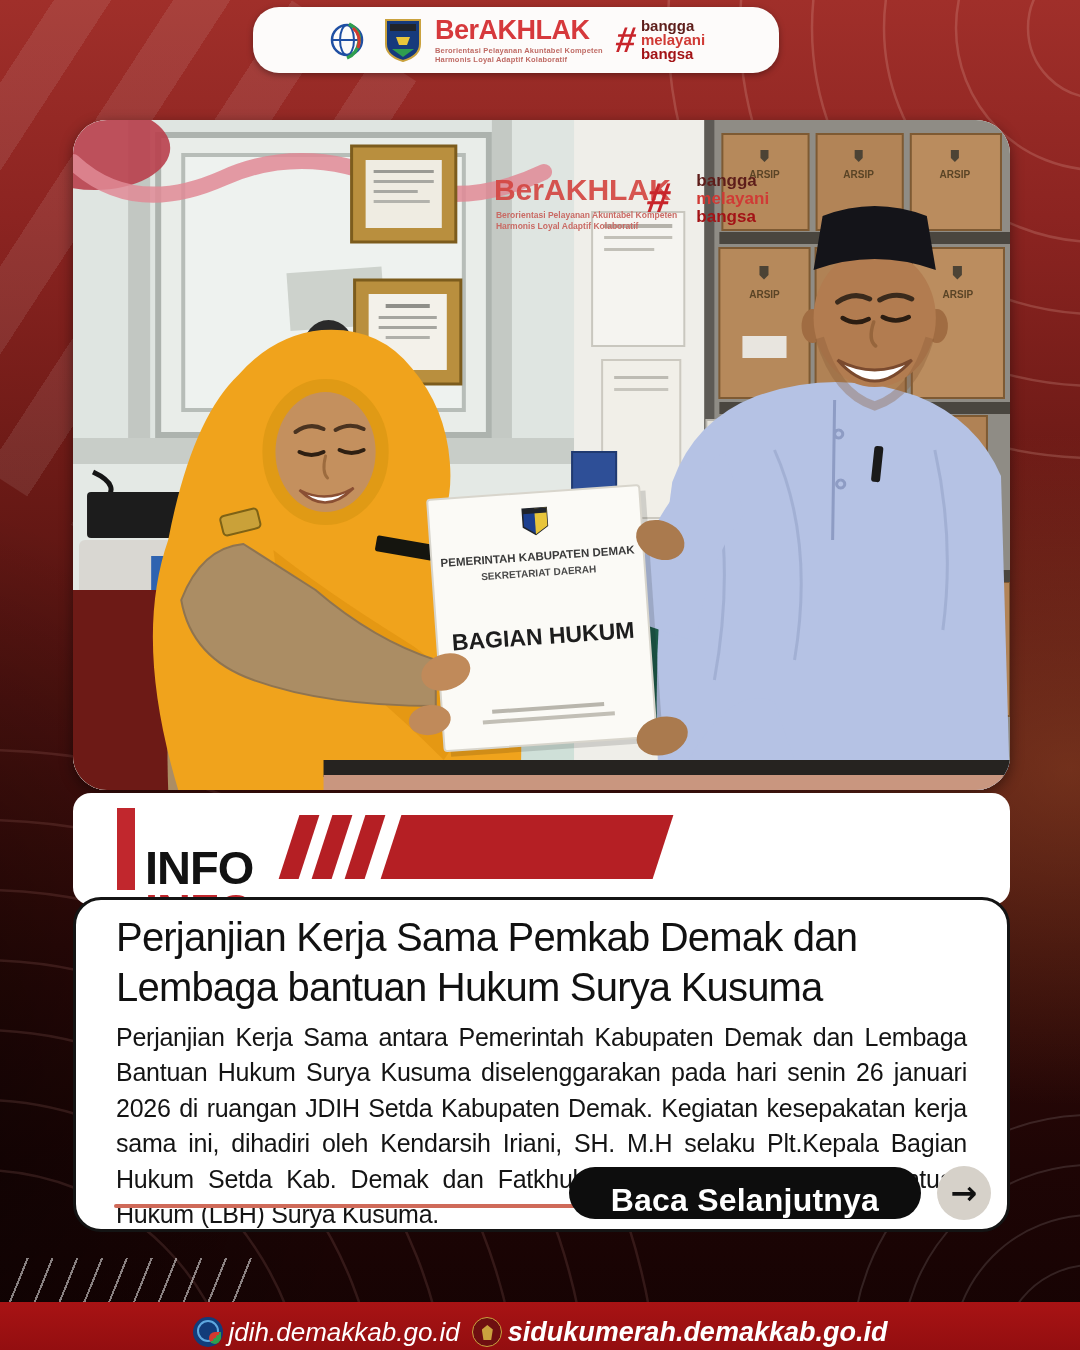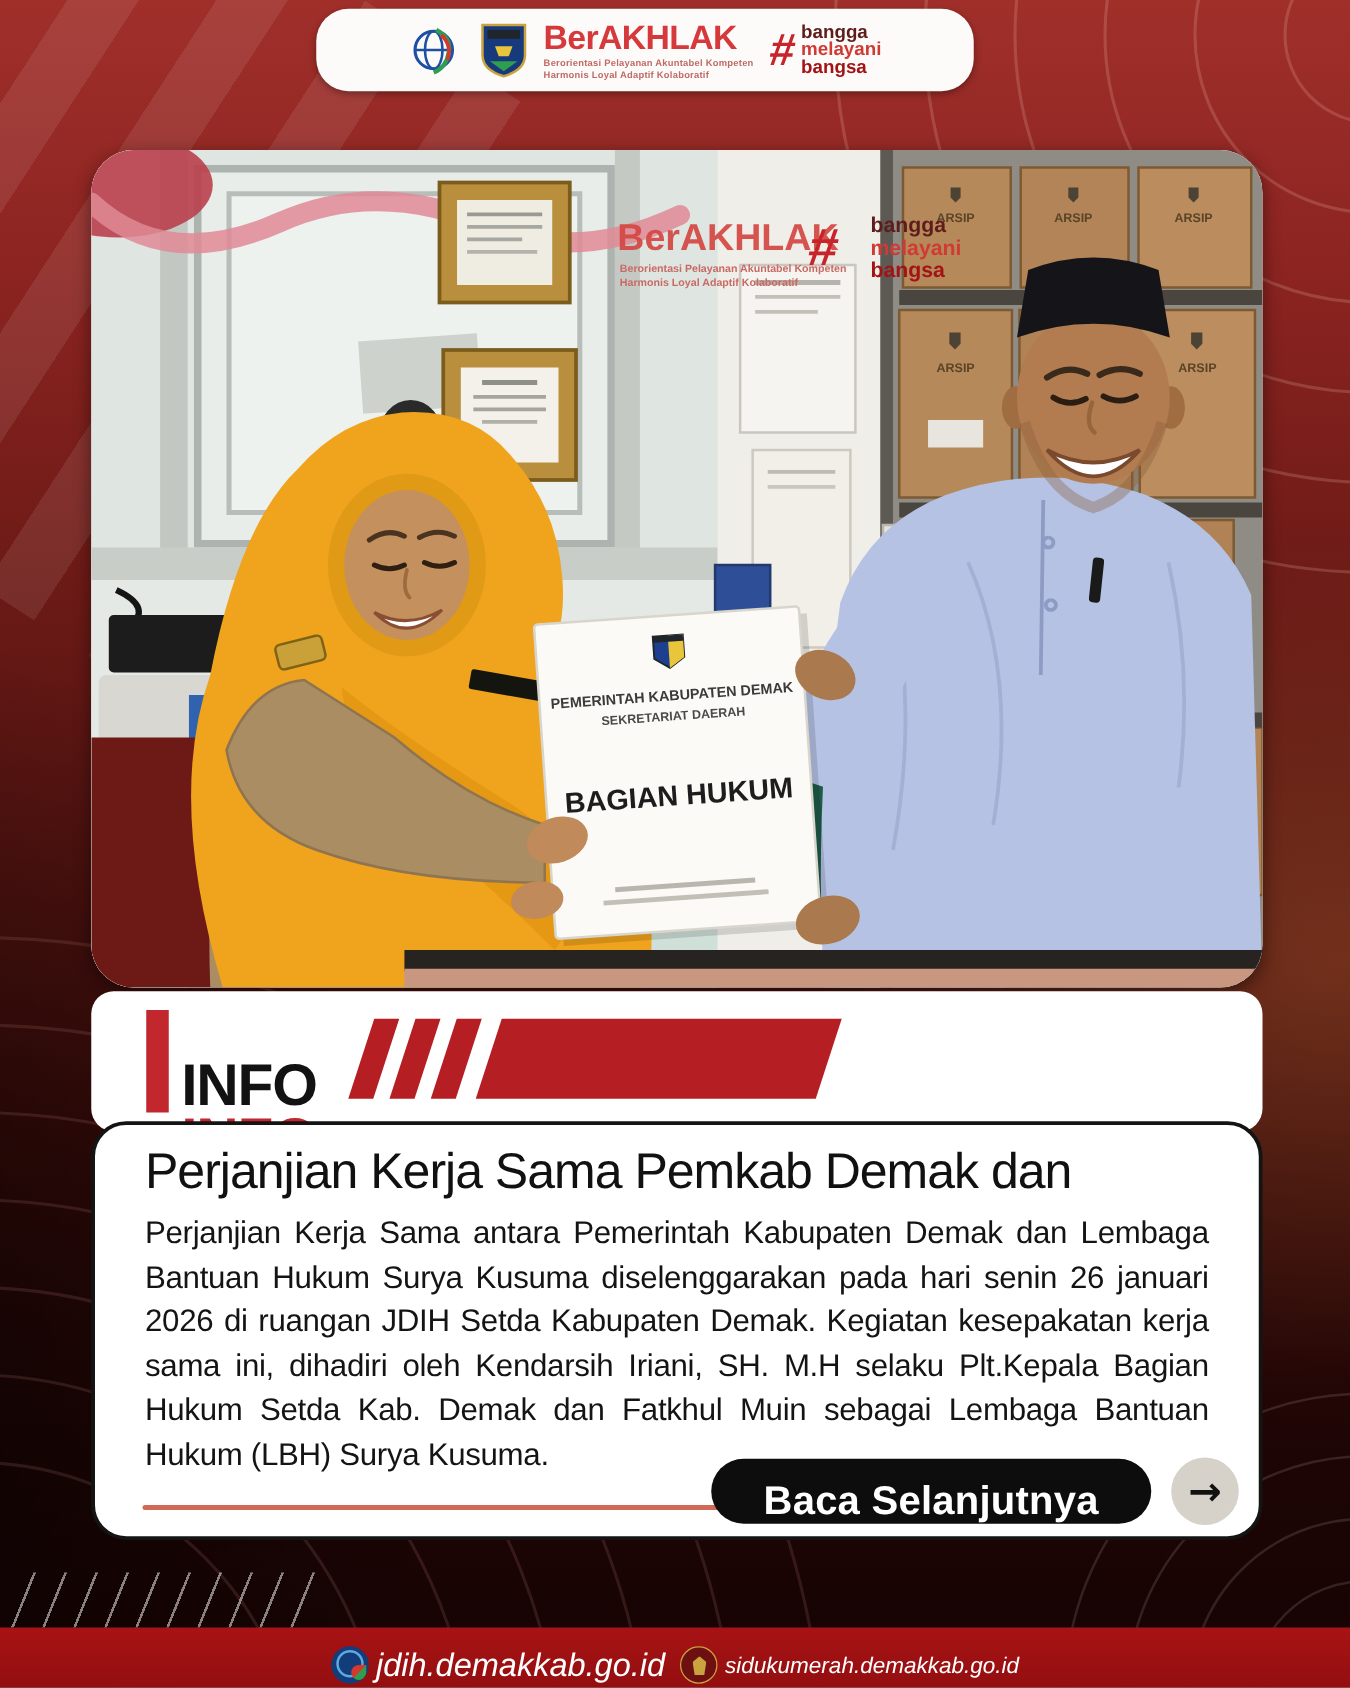--- a/index.html
+++ b/index.html
@@ -60,21 +60,21 @@
     font-family:"Liberation Sans",sans-serif;font-size:32px;font-weight:800;letter-spacing:.2px;cursor:pointer;}
   .arrow-btn{width:54px;height:54px;border-radius:50%;background:#d6d1c9;border:none;cursor:pointer;
     display:flex;align-items:center;justify-content:center;font-size:32px;font-weight:800;color:#111;
     font-family:"DejaVu Sans",sans-serif;padding:0;line-height:1;}
 
   
   .site-bar{left:0;top:1302px;width:1080px;height:60px;
     background:linear-gradient(180deg,#a81314,#8e0d0f);
     display:flex;align-items:center;justify-content:center;gap:12px;}
   .site-link{display:flex;align-items:center;gap:6px;color:#fff;font-style:italic;font-size:26px;cursor:pointer;}
-  .site-link.bold{font-weight:400;font-size:18px;}
+  .site-link.bold{font-weight:700;font-size:27px;}
   .site-icon{width:30px;height:30px;border-radius:50%;flex:0 0 auto;position:relative;overflow:hidden;}
   .icon-jdih{background:#123c7a;}
   .icon-jdih::before{content:"";position:absolute;left:4px;top:3px;width:22px;height:22px;border-radius:50%;
     border:2px solid #5fa8e0;box-sizing:border-box;}
   .icon-jdih::after{content:"";position:absolute;right:2px;bottom:3px;width:12px;height:12px;border-radius:50% 0 50% 50%;
     background:linear-gradient(135deg,#d23a30 0 50%,#2f9e4f 50% 100%);}
   .icon-sidukumerah{background:#6e0f11;border:1px solid #caa23e;box-sizing:border-box;}
   .icon-sidukumerah::before{content:"";position:absolute;left:9px;top:7px;width:11px;height:15px;
     background:#caa23e;clip-path:polygon(50% 0,100% 30%,85% 100%,15% 100%,0 30%);}
   .icon-sibakulkumis{background:#efe6d2;}
@@ -315,20 +315,21 @@
       <div class="stripe"></div>
       <div class="stripe"></div>
     <div class="bigstripe"></div>
   </div>
 </div>
 
 <section class="abs card">
   <div class="card-inner">
     <h1 class="art-title" style="margin:0">
       <div>Perjanjian Kerja Sama Pemkab Demak dan</div>
+      <div>Lembaga bantuan Hukum Surya Kusuma</div>
     </h1>
     <p class="art-body">Perjanjian Kerja Sama antara Pemerintah Kabupaten Demak dan Lembaga Bantuan Hukum Surya Kusuma diselenggarakan pada hari senin 26 januari 2026 di ruangan JDIH Setda Kabupaten Demak. Kegiatan kesepakatan kerja sama ini, dihadiri oleh Kendarsih Iriani, SH. M.H selaku Plt.Kepala Bagian Hukum Setda Kab. Demak dan Fatkhul Muin sebagai Lembaga Bantuan Hukum (LBH) Surya Kusuma.</p>
   </div>
   <div class="underline"></div>
   <div class="cta-row">
     <button class="read-more">Baca Selanjutnya</button>
     <button class="arrow-btn">
         <span>→</span>
       </button>
   </div>

